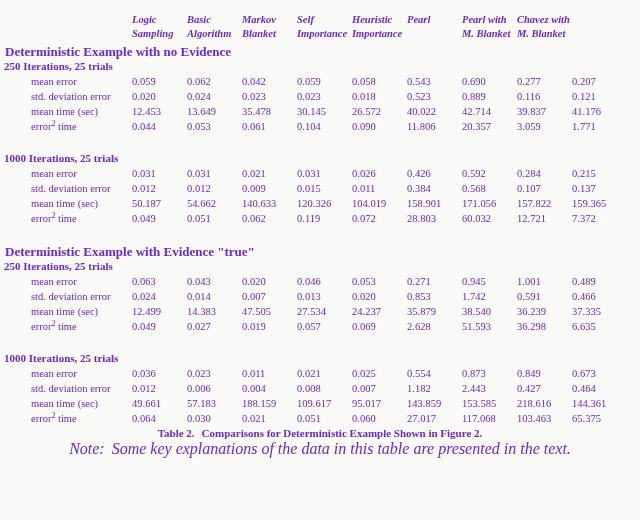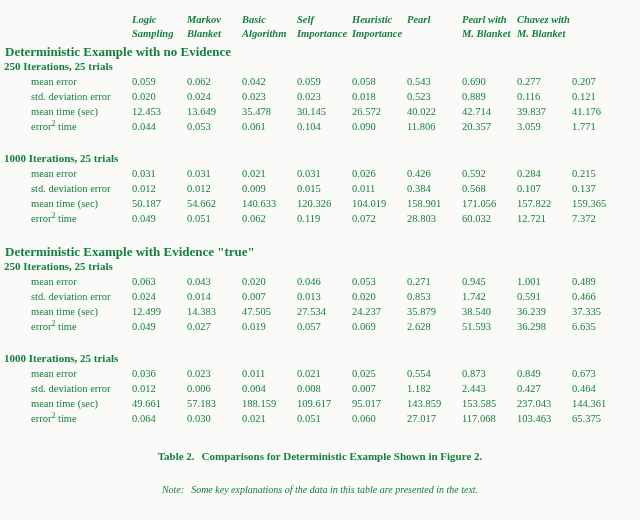--- a/index.html
+++ b/index.html
@@ -6,21 +6,21 @@
     margin: 0;
     padding: 0;
     background: #e9e9e7;
   }
   .page {
     position: relative;
     width: 640px;
     height: 520px;
     background: #fafaf8;
     font-family: "Liberation Serif", "DejaVu Serif", serif;
-    color: #15803d;
+    color: #6d28d9;
     overflow: hidden;
     box-sizing: border-box;
     padding-top: 13px;
   }
   .trow {
     display: grid;
     grid-template-columns: 132px repeat(8, 55px) 1fr;
     line-height: 15px;
     font-size: 10.5px;
   }
@@ -55,54 +55,52 @@
     padding-left: 31px;
     white-space: nowrap;
   }
   .row-label sup {
     font-size: 8px;
     vertical-align: super;
     line-height: 0;
   }
   .cell-value { white-space: nowrap; }
   .caption {
-    margin-top: 23px;
     text-align: center;
     font-weight: bold;
     font-size: 11px;
     line-height: 15px;
   }
   .caption .cap-prefix { margin-right: 7px; }
   .note {
-    margin-top: 18px;
     text-align: center;
     font-style: italic;
-    font-size: 10px;
+    font-size: 16px;
     line-height: 15px;
   }
   .note .note-prefix { margin-right: 7px; }
 </style>
 </head>
 <body>
 
 <div class="page">
   <div id="table-root">
       <div class="trow header-row">
         <div></div>
         <div class="col-header">
           <span class="hline">Logic</span>
           <span class="hline">Sampling</span>
         </div>
         <div class="col-header">
+          <span class="hline">Basic</span>
+          <span class="hline">Algorithm</span>
+        </div>
+        <div class="col-header">
           <span class="hline">Markov</span>
           <span class="hline">Blanket</span>
-        </div>
-        <div class="col-header">
-          <span class="hline">Basic</span>
-          <span class="hline">Algorithm</span>
         </div>
         <div class="col-header">
           <span class="hline">Self</span>
           <span class="hline">Importance</span>
         </div>
         <div class="col-header">
           <span class="hline">Heuristic</span>
           <span class="hline">Importance</span>
         </div>
         <div class="col-header">
@@ -304,21 +302,21 @@
           </div>
           <div class="trow">
             <div class="row-label">mean time (sec)</div>
             <div class="cell-value">49.661</div>
             <div class="cell-value">57.183</div>
             <div class="cell-value">188.159</div>
             <div class="cell-value">109.617</div>
             <div class="cell-value">95.017</div>
             <div class="cell-value">143.859</div>
             <div class="cell-value">153.585</div>
-            <div class="cell-value">237.043</div>
+            <div class="cell-value">218.616</div>
             <div class="cell-value">144.361</div>
           </div>
           <div class="trow">
             <div class="row-label">error<sup>2</sup> time</div>
             <div class="cell-value">0.064</div>
             <div class="cell-value">0.030</div>
             <div class="cell-value">0.021</div>
             <div class="cell-value">0.051</div>
             <div class="cell-value">0.060</div>
             <div class="cell-value">27.017</div>

